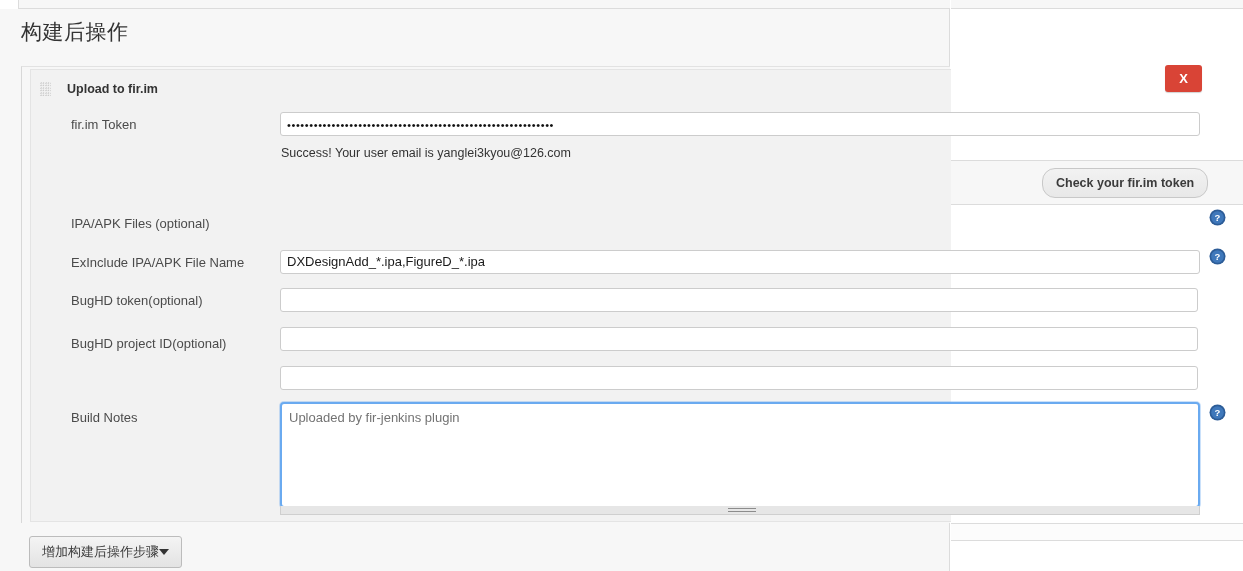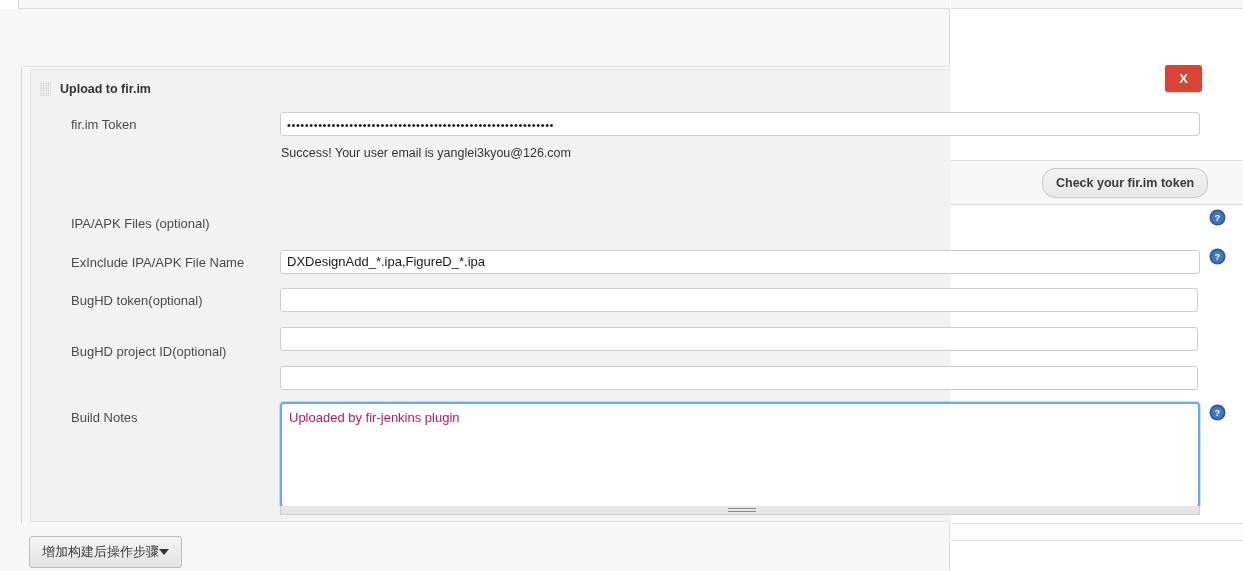--- a/index.html
+++ b/index.html
@@ -100,21 +100,21 @@
     border-right: none;
     background: #f2f2f2;
   }
 
   
   .step-title-row {
     position: absolute;
     left: 40px; top: 82px;
     display: flex;
     align-items: center;
-    gap: 9px;
+    gap: 16px;
   }
   .drag-handle {
     width: 11px; height: 14px;
     background-image:
       radial-gradient(circle at 1px 1px, #c3c3c3 0.6px, transparent 0.8px);
     background-size: 2.5px 2.5px;
     opacity: .95;
   }
   .step-title {
     font-size: 12.5px;
@@ -201,21 +201,21 @@
     left: 280px; top: 402px;
     width: 920px; height: 106px;
   }
   .notes-area {
     width: 100%; height: 100%;
     border: 2px solid #6aaaf0;
     border-radius: 4px;
     background: #ffffff;
     font-family: "Liberation Sans", "DejaVu Sans", sans-serif;
     font-size: 13px;
-    color: #be185d;
+    color: #737373;
     padding: 6px 7px;
     resize: none;
     outline: none;
     box-shadow: 0 0 0 1px rgba(106,170,240,.35);
   }
   .notes-grip {
     position: absolute;
     left: 280px; top: 506px;
     width: 920px; height: 9px;
     background: #e6e6e6;
@@ -257,20 +257,21 @@
 </head>
 <body>
 
 <div id="page">
 
   <div class="main-col">
     <div class="top-strip">
       <div class="top-strip-edge"></div>
     </div>
 
+    <div class="section-heading">构建后操作</div>
 
     <div class="step-outer">
       <div class="step-inner"></div>
     </div>
   </div>
 
   <div class="right-col">
     <div class="rc-strip"></div>
     <div class="rc-block-a"></div>
     <div class="rc-block-b"></div>
@@ -306,21 +307,21 @@
     <svg width="17" height="17" viewBox="0 0 17 17">
       <circle cx="8.5" cy="8.5" r="8" fill="#2c5c97"></circle>
       <circle cx="8.5" cy="8.5" r="6.3" fill="#3f78bb"></circle>
       <text x="8.5" y="12.3" font-size="9.5" font-family="Liberation Sans, sans-serif" font-weight="bold" fill="#ffffff" text-anchor="middle">?</text>
     </svg>
   </span>
 
   <div class="label" style="left:63px; top:293px;">BugHD token(optional)</div>
   <div class="field" style="left:280px; top:288px; width:918px;"></div>
 
-  <div class="label" style="left:63px; top:344px;">BugHD project ID(optional)</div>
+  <div class="label" style="left:63px; top:336px;">BugHD project ID(optional)</div>
   <div class="field" style="left:280px; top:327px; width:918px;"></div>
 
   <div class="field" style="left:280px; top:366px; width:918px;"></div>
 
   <div class="label" style="left:63px; top:410px;">Build Notes</div>
   <div class="notes-wrap">
     <textarea class="notes-area" style="">Uploaded by fir-jenkins plugin</textarea>
   </div>
   <div class="notes-grip">
     <i></i>

